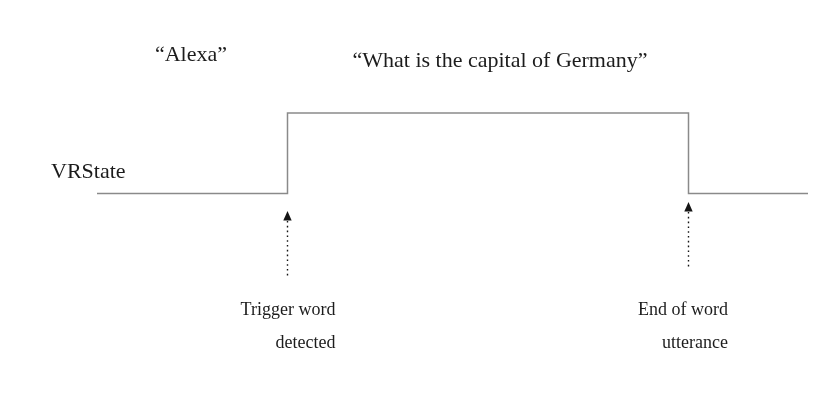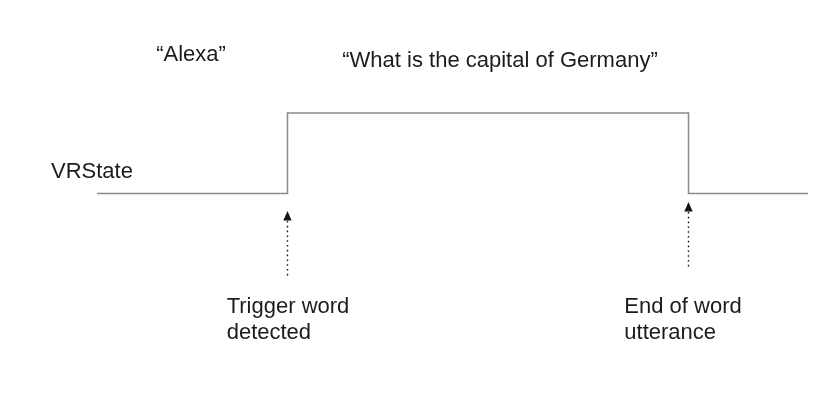--- a/index.html
+++ b/index.html
@@ -1,42 +1,42 @@
 <!DOCTYPE html>
 <html style="--background: #ffffff; --signal-line: #8a8a8a; --text: #1c1c1c; --arrow: #151515;"><head>
 <meta charset="utf-8">
 <style>
   html, body { margin: 0; padding: 0; background: #ffffff; }
   .canvas {
     position: relative;
     width: 836px;
     height: 415px;
     background: var(--background, #ffffff);
-    font-family: Liberation Sans, sans-serif;
+    font-family: Liberation Serif, serif;
     color: var(--text, #1c1c1c);
     overflow: hidden;
   }
   .label {
     position: absolute;
     font-size: 22px;
     line-height: 26px;
     white-space: nowrap;
   }
   .centered {
     transform: translateX(-50%);
     text-align: center;
   }
   .phrase-alexa    { left: 191px; top: 41px; }
   .phrase-question { left: 500px; top: 47px; }
   .signal-label    { left: 51px;  top: 158px; }
   .annotation {
     position: absolute;
-    font-size: 22px;
-    line-height: 26px;
-    text-align: left;
+    font-size: 18px;
+    line-height: 33px;
+    text-align: right;
     transform: translateX(-50%);
     white-space: pre-line;
     top: 293px;
   }
   .annotation-trigger { left: 288px; }
   .annotation-end     { left: 683px; }
   svg.layer {
     position: absolute;
     left: 0; top: 0;
     width: 836px; height: 415px;

